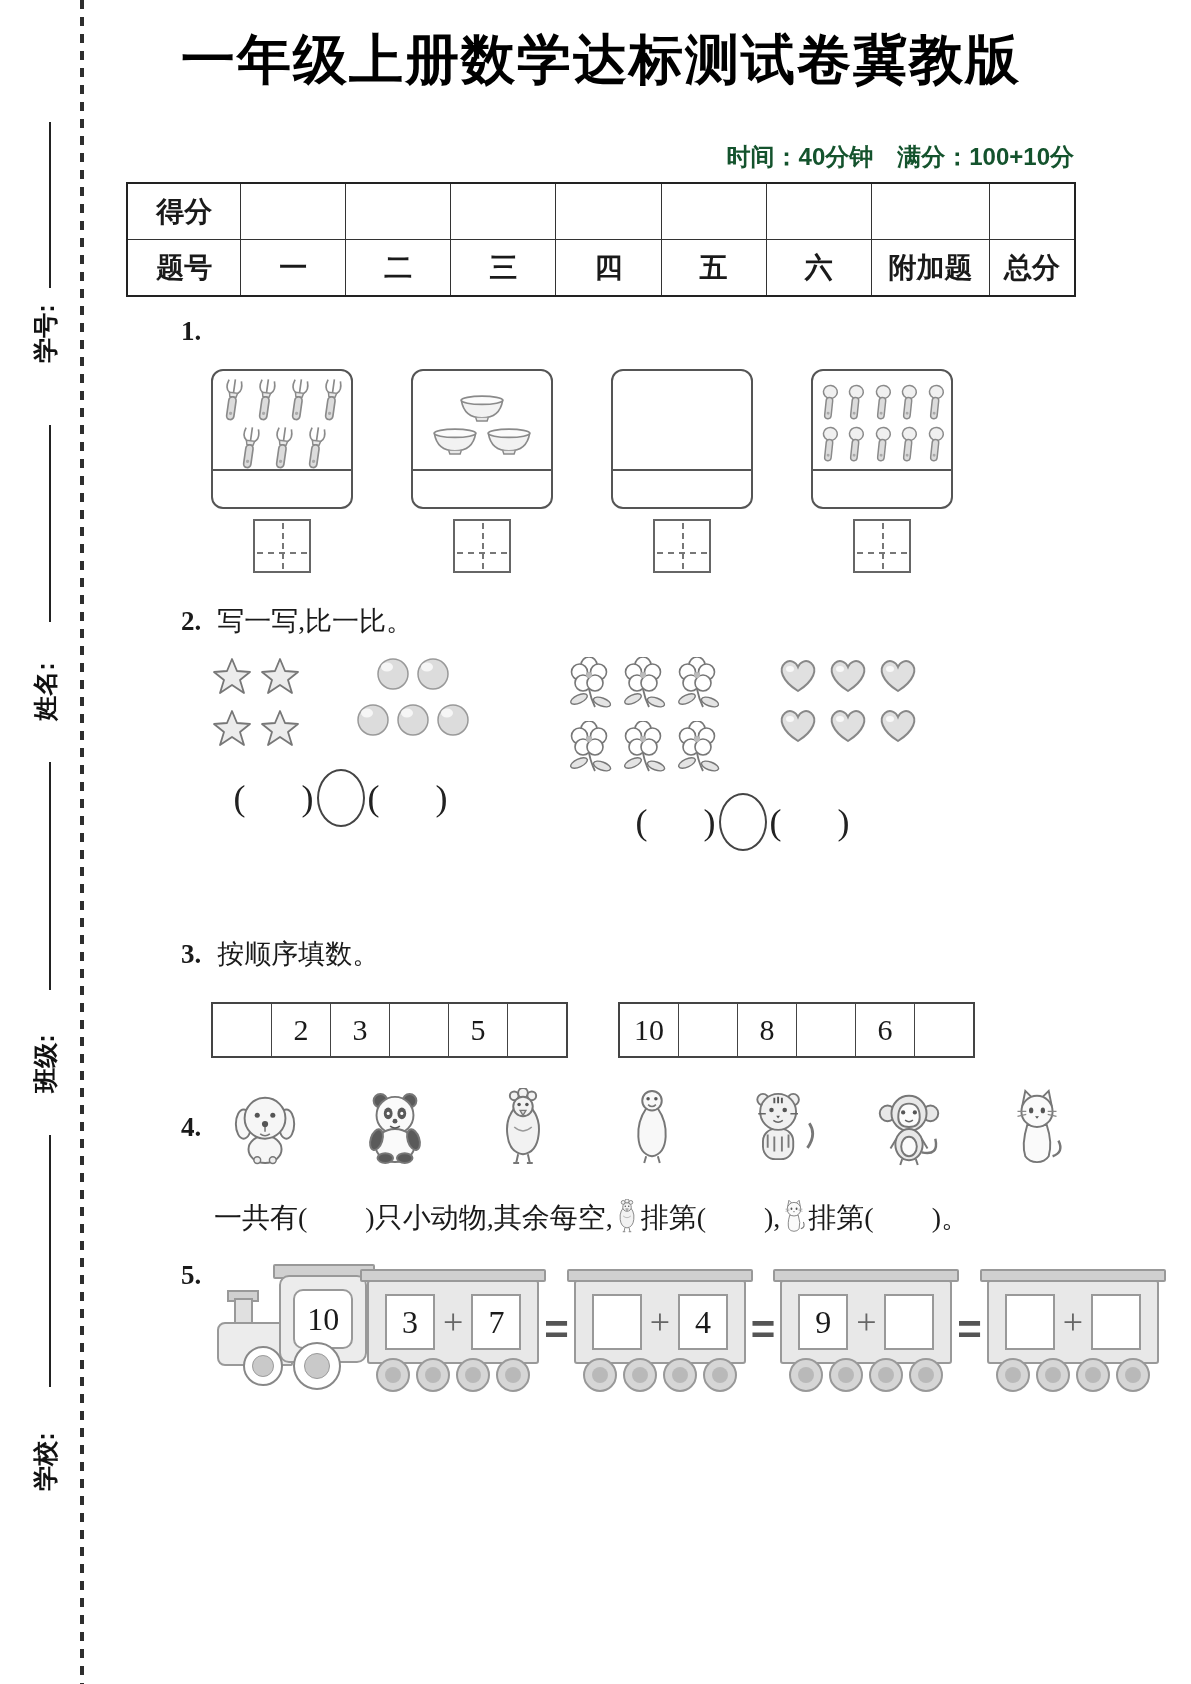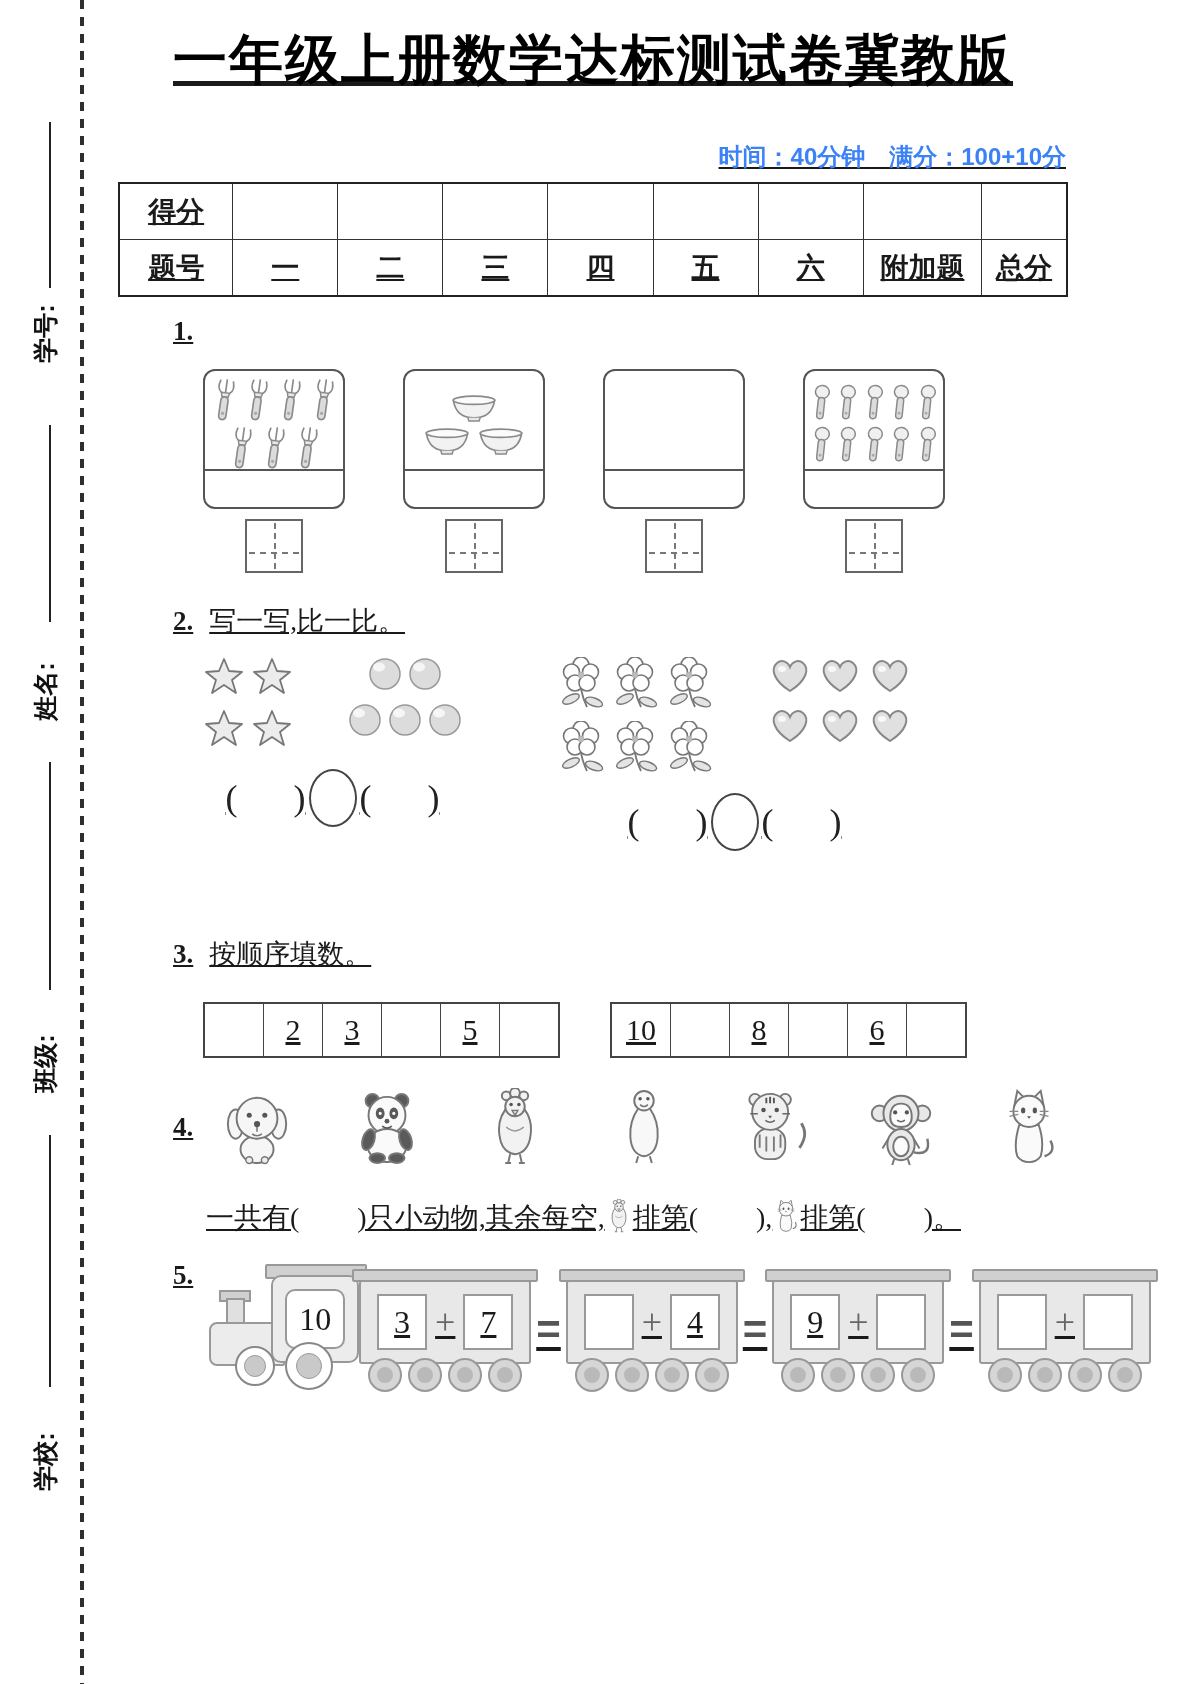--- a/index.html
+++ b/index.html
@@ -9,27 +9,27 @@
   
   .seal-line{position:absolute;left:80px;top:0;width:4px;height:100%;
      background:repeating-linear-gradient(to bottom,#2e2e2e 0 9px,transparent 9px 17px);}
   .bind-line{position:absolute;left:49px;width:2px;background:#222;}
   .bl1{top:122px;height:166px}.bl2{top:425px;height:197px}.bl3{top:762px;height:228px}.bl4{top:1135px;height:252px}
   .bind-label{position:absolute;left:-15px;width:120px;text-align:center;transform:rotate(-90deg);
      font-family:"Liberation Sans","DejaVu Sans",sans-serif;font-weight:700;font-size:25px;color:#111;}
   .bt1{top:317px}.bt2{top:675px}.bt3{top:1047px}.bt4{top:1445px}
 
   
-  .main{position:absolute;left:118px;top:0;width:950px;text-decoration:underline;}
+  .main{position:absolute;left:126px;top:0;width:950px;}
   .title{margin:28px 0 0;text-align:center;font-family:"Liberation Sans","DejaVu Sans",sans-serif;
      font-weight:900;font-size:54px;line-height:1.15;letter-spacing:2px;color:#000;}
   .subtitle{margin:42px 0 0;text-align:center;font-family:"Liberation Sans","DejaVu Sans",sans-serif;
      font-weight:900;font-size:42px;line-height:1.2;color:#000;}
   .meta{margin:52px 2px 0 0;text-align:right;font-family:"Liberation Sans","DejaVu Sans",sans-serif;
-     font-weight:700;font-size:24px;line-height:30px;color:#3b82f6;}
+     font-weight:700;font-size:24px;line-height:30px;color:#14532d;}
 
   table.score-table{margin-top:10px;width:100%;border-collapse:collapse;border:2.5px solid #222;}
   table.score-table td{border:1.5px solid #333;height:53px;text-align:center;
      font-family:"Liberation Sans","DejaVu Sans",sans-serif;font-weight:700;font-size:28px;}
   table.score-table td:first-child{width:12%;}
   table.score-table td:nth-child(8){width:12.5%;}
   table.score-table td:nth-child(9){width:9%;}
 
   .pinyin{margin:6px 0 0 55px;font-family:"Liberation Sans","DejaVu Sans",sans-serif;
      font-size:19px;line-height:22px;color:#555;letter-spacing:2px;word-spacing:12px;}

